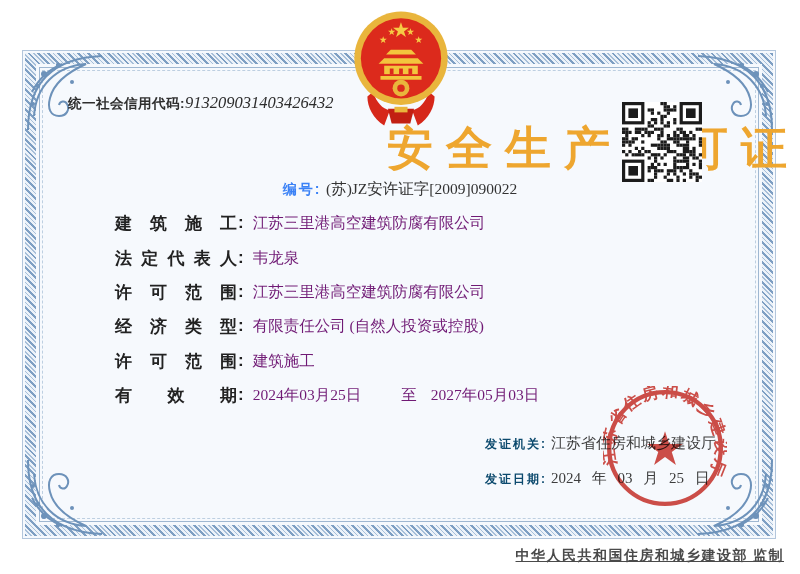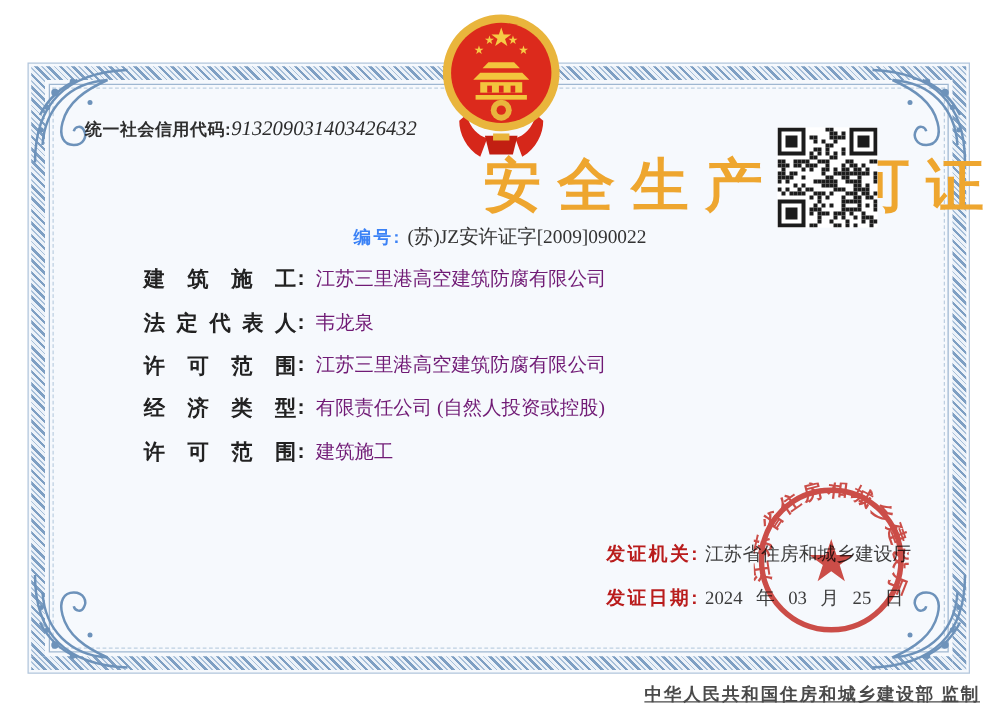--- a/index.html
+++ b/index.html
@@ -41,21 +41,21 @@
   .row{position:absolute;left:115px;white-space:nowrap;z-index:4;}
   .flabel{display:inline-block;width:122px;text-align:justify;text-align-last:justify;
           font-weight:bold;font-size:17px;color:#222;vertical-align:middle;}
   .colon{font-weight:bold;font-size:17px;color:#222;margin-left:1px;}
   .fvalue{font-family:"Liberation Serif","DejaVu Serif",serif;font-size:15.5px;color:#701a75;
           margin-left:9px;vertical-align:middle;}
   .to-sep{margin:0 14px 0 40px;}
 
   
   .issue-row{position:absolute;left:485px;white-space:nowrap;z-index:4;}
-  .ilabel{font-weight:bold;font-size:15px;color:#b91c1c;letter-spacing:2px;}
+  .ilabel{font-weight:bold;font-size:12px;color:#0c4a6e;letter-spacing:2px;}
   .ivalue{font-family:"Liberation Serif","DejaVu Serif",serif;font-size:15px;color:#3d3d3d;margin-left:4px;}
   .ivalue.date{word-spacing:7px;}
 
   
   .seal{position:absolute;left:603px;top:386px;width:124px;height:124px;z-index:6;
         mix-blend-mode:multiply;opacity:.92;}
 
   .footer{position:absolute;right:16px;top:547px;z-index:4;
           font-family:"Liberation Serif","DejaVu Serif",serif;font-weight:bold;
           font-size:14px;color:#4a4a4a;letter-spacing:1.5px;white-space:nowrap;text-decoration:underline;}
@@ -386,20 +386,23 @@
   </div>
   <div class="row" style="top:281px">
     <span class="flabel">许可范围</span><span class="colon">:</span><span class="fvalue">江苏三里港高空建筑防腐有限公司</span>
   </div>
   <div class="row" style="top:315px">
     <span class="flabel">经济类型</span><span class="colon">:</span><span class="fvalue">有限责任公司 (自然人投资或控股)</span>
   </div>
   <div class="row" style="top:350px">
     <span class="flabel">许可范围</span><span class="colon">:</span><span class="fvalue">建筑施工</span>
   </div>
+  <div class="row" style="top:384px">
+    <span class="flabel">有效期</span><span class="colon">:</span><span class="fvalue">2024年03月25日</span><span class="fvalue to-sep">至</span><span class="fvalue" style="margin-left:0">2027年05月03日</span>
+  </div>
 
   <div class="issue-row" style="top:434px">
     <span class="ilabel">发证机关:</span><span class="ivalue">江苏省住房和城乡建设厅</span>
   </div>
   <div class="issue-row" style="top:469px">
     <span class="ilabel">发证日期:</span><span class="ivalue date">2024 年 03 月 25 日</span>
   </div>
 
   <svg class="seal" viewBox="0 0 200 200">
     <circle cx="100" cy="100" r="90" fill="none" stroke="#cf4038" stroke-width="7"></circle>

